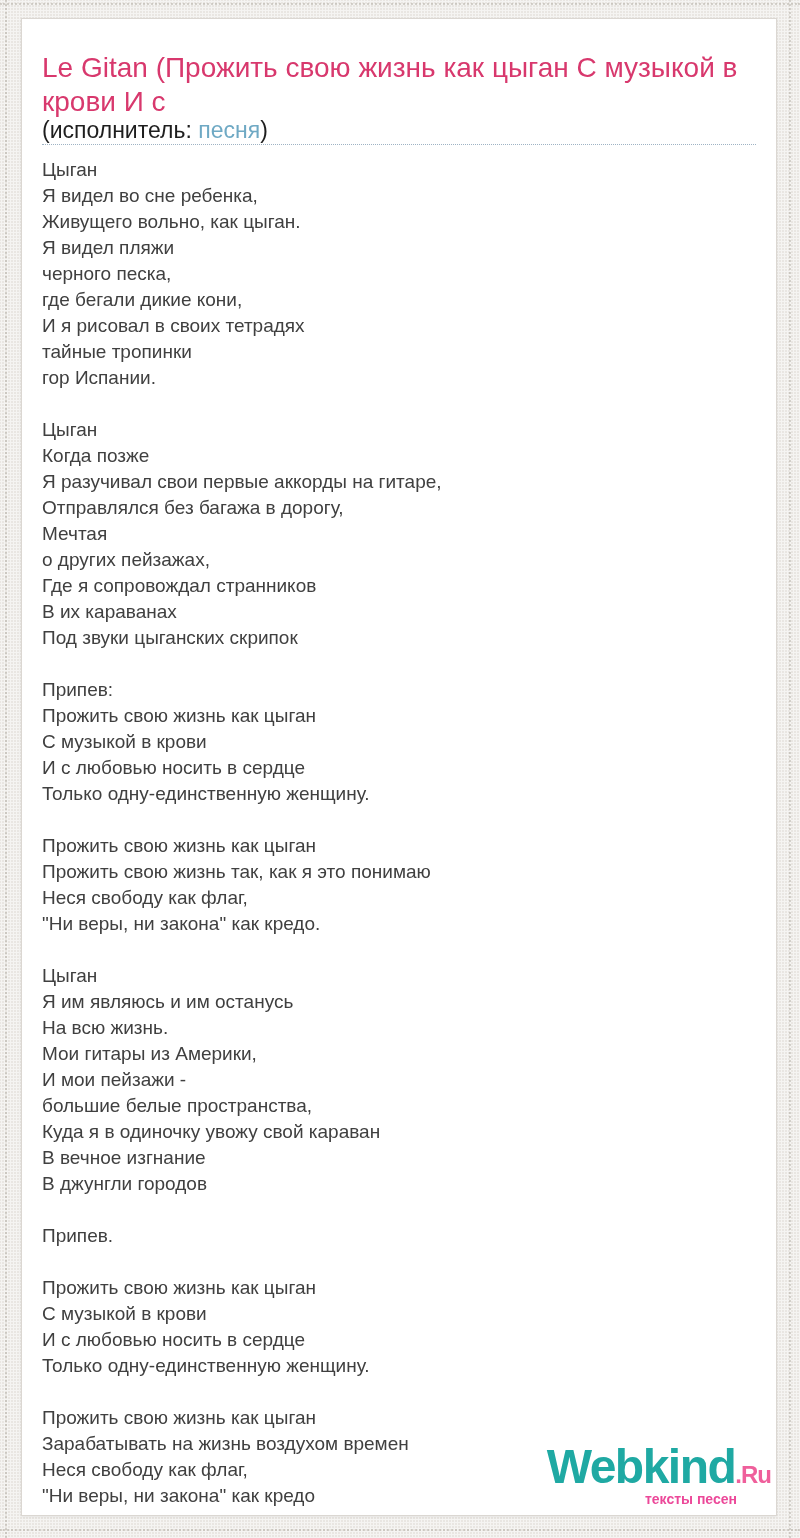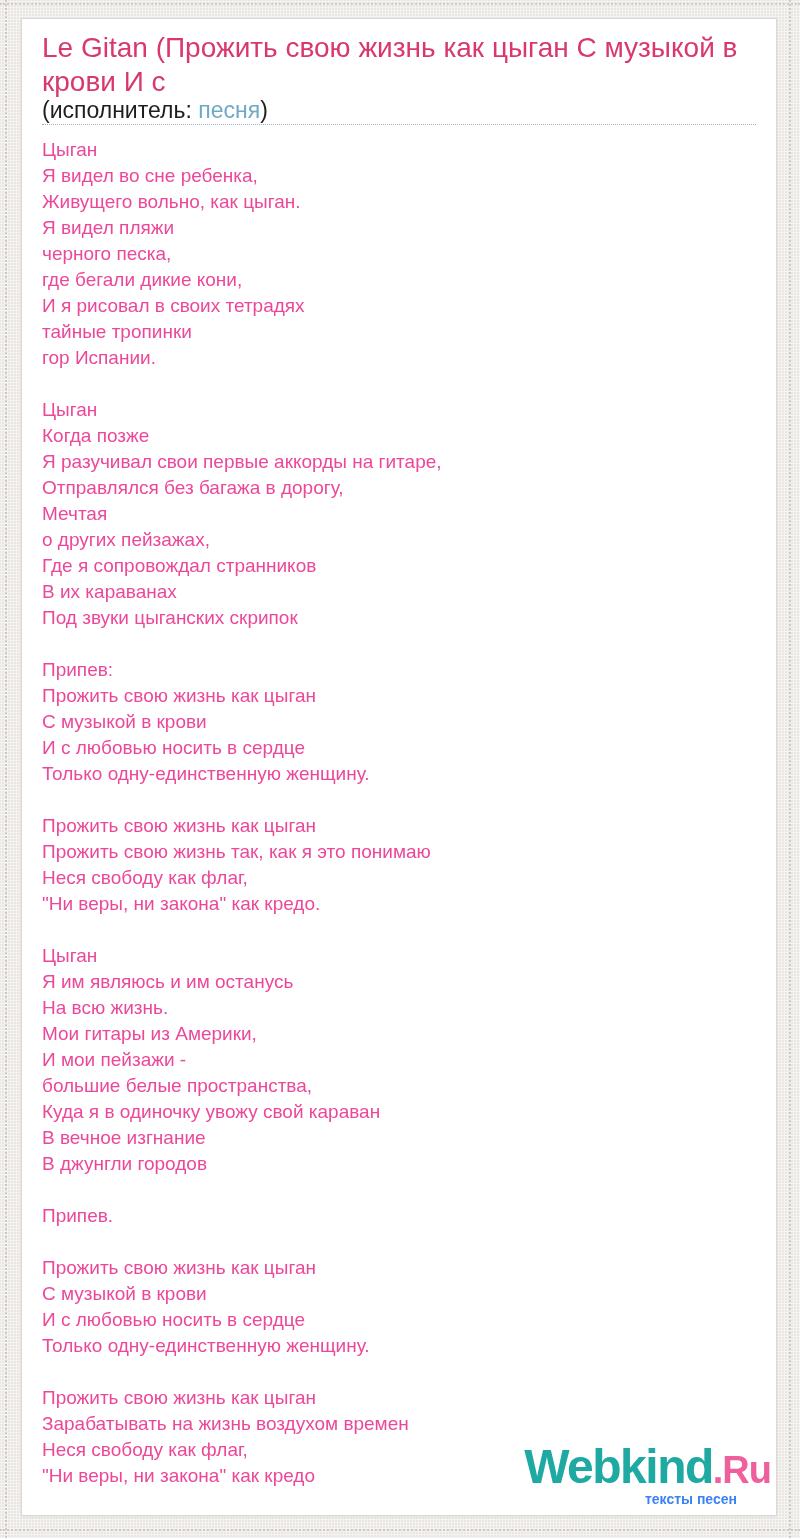--- a/index.html
+++ b/index.html
@@ -21,21 +21,21 @@
   .seam-right { left: 789px; }
 
   .card {
     position: absolute;
     left: 21px; top: 18px;
     width: 756px; height: 1498px;
     box-sizing: border-box;
     background: #ffffff;
     border: 1px solid #dbd7d2;
     box-shadow: 0 1px 3px rgba(0,0,0,.07);
-    padding: 12px 20px 0 20px;
+    padding: 32px 20px 0 20px;
   }
   .song-title {
     margin: 0;
     font-size: 28px;
     line-height: 34px;
     font-weight: normal;
     color: #d8386d;
   }
   .artist-line {
     margin-top: 2px;
@@ -47,48 +47,48 @@
   }
   .artist-link {
     color: #6fa9c4;
     text-decoration: none;
     cursor: pointer;
   }
   .lyrics {
     margin-top: 12px;
     font-size: 19px;
     line-height: 26px;
-    color: #ec4899;
+    color: #404040;
     white-space: pre-line;
   }
   .logo {
     position: absolute;
     right: 5px; bottom: 8px;
     text-align: right;
     cursor: pointer;
   }
   .logo-main-line { line-height: 34px; white-space: nowrap; }
   .logo-main {
     font-size: 48px;
     font-weight: bold;
     letter-spacing: -1.5px;
     color: #1fa9a3;
   }
   .logo-suffix {
-    font-size: 38px;
+    font-size: 24px;
     font-weight: bold;
     letter-spacing: -1px;
     color: #ef5f9b;
   }
   .logo-tagline {
     margin-top: -4px;
     margin-right: 34px;
     font-size: 14px;
     font-weight: bold;
-    color: #3b82f6;
+    color: #ec4899;
     line-height: 16px;
   }
 </style>
 </head>
 <body>
 
 <div class="seam seam-h seam-top"></div>
 <div class="seam seam-h seam-bottom"></div>
 <div class="seam seam-v seam-left"></div>
 <div class="seam seam-v seam-right"></div>

